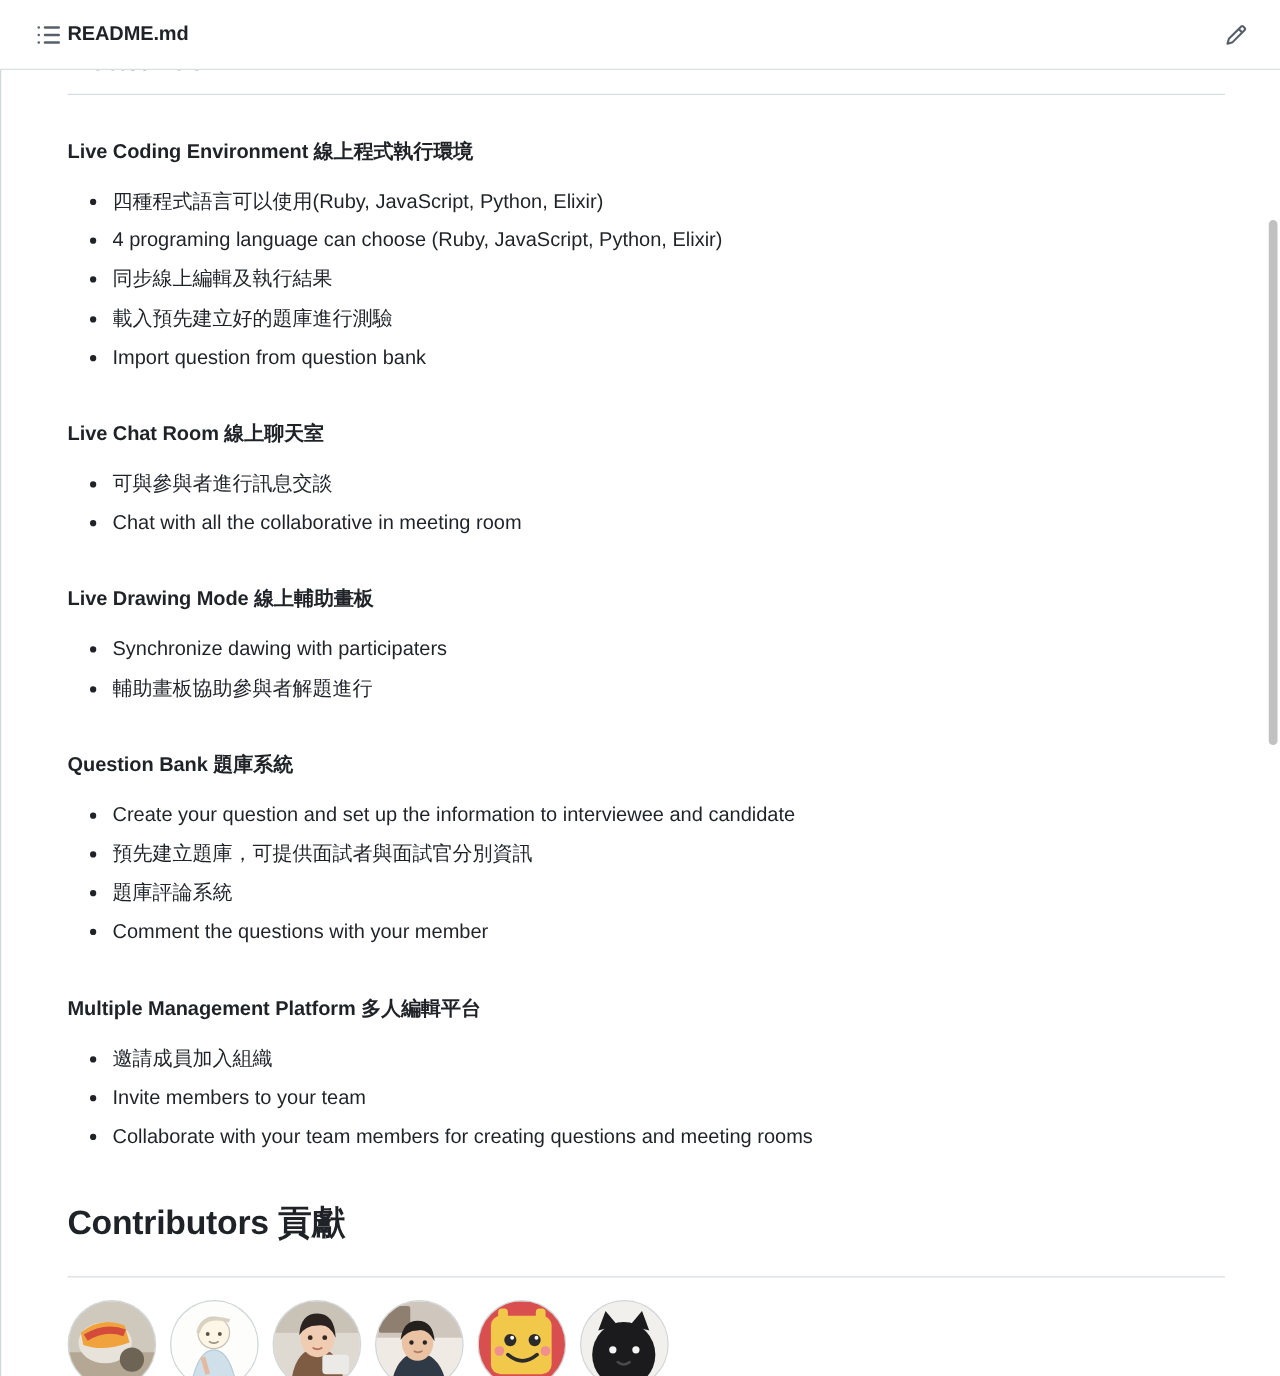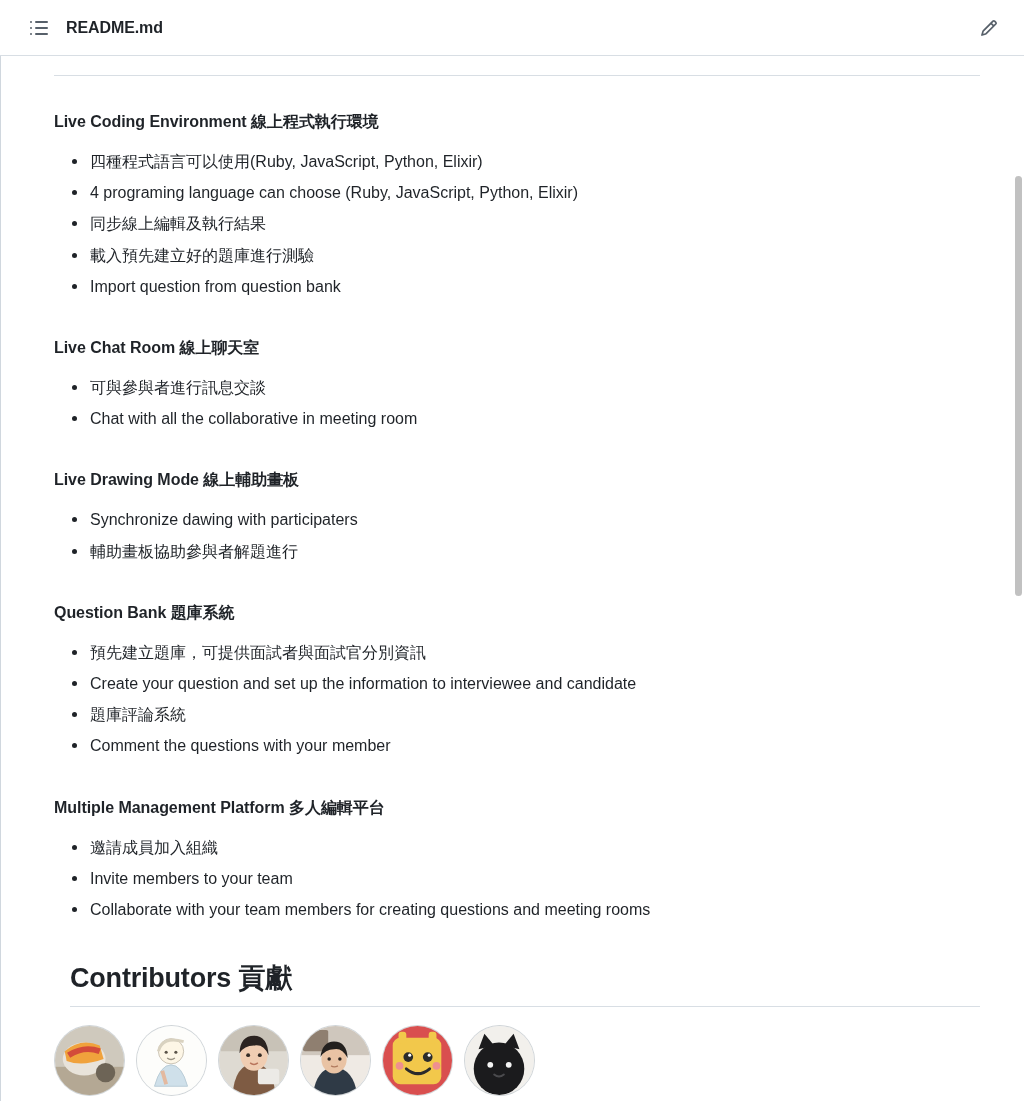--- a/index.html
+++ b/index.html
@@ -24,21 +24,21 @@
     border-bottom: 1px solid #d8dee4;
     display: flex;
     align-items: center;
     padding: 0 18px 0 30px;
     background: #ffffff;
     position: relative;
   }
   .header-left {
     display: flex;
     align-items: center;
-    gap: 18px;
+    gap: 6px;
   }
   .outline-icon {
     width: 18px;
     height: 18px;
     display: flex;
     flex-direction: column;
     justify-content: space-between;
     padding: 2px 0;
     cursor: pointer;
     color: #57606a;
@@ -97,22 +97,22 @@
     font-weight: bold;
     margin: 0 0 8px 0;
     padding-bottom: 10px;
     border-bottom: 1px solid #d8dee4;
     line-height: 1.3;
     letter-spacing: -0.2px;
   }
   h1.contributors {
     font-size: 27px;
     font-weight: bold;
-    margin: 36px 0 8px 16px;
-    padding-bottom: 10px;
+    margin: 36px 0 8px 0;
+    padding-bottom: 25px;
     border-bottom: 1px solid #d8dee4;
     line-height: 1.3;
     letter-spacing: -0.2px;
   }
   h3.feature-h {
     font-size: 16px;
     font-weight: bold;
     margin: 34px 0 0 0;
     line-height: 1.5;
     letter-spacing: -0.05px;
@@ -236,22 +236,22 @@
         </ul>
 
         <h3 class="feature-h">Live Drawing Mode 線上輔助畫板</h3>
         <ul class="feature-list">
           <li>Synchronize dawing with participaters</li>
           <li>輔助畫板協助參與者解題進行</li>
         </ul>
 
         <h3 class="feature-h">Question Bank 題庫系統</h3>
         <ul class="feature-list">
+          <li>Create your question and set up the information to interviewee and candidate</li>
           <li>預先建立題庫，可提供面試者與面試官分別資訊</li>
-          <li>Create your question and set up the information to interviewee and candidate</li>
           <li>題庫評論系統</li>
           <li>Comment the questions with your member</li>
         </ul>
 
         <h3 class="feature-h">Multiple Management Platform 多人編輯平台</h3>
         <ul class="feature-list">
           <li>邀請成員加入組織</li>
           <li>Invite members to your team</li>
           <li>Collaborate with your team members for creating questions and meeting rooms</li>
         </ul>

